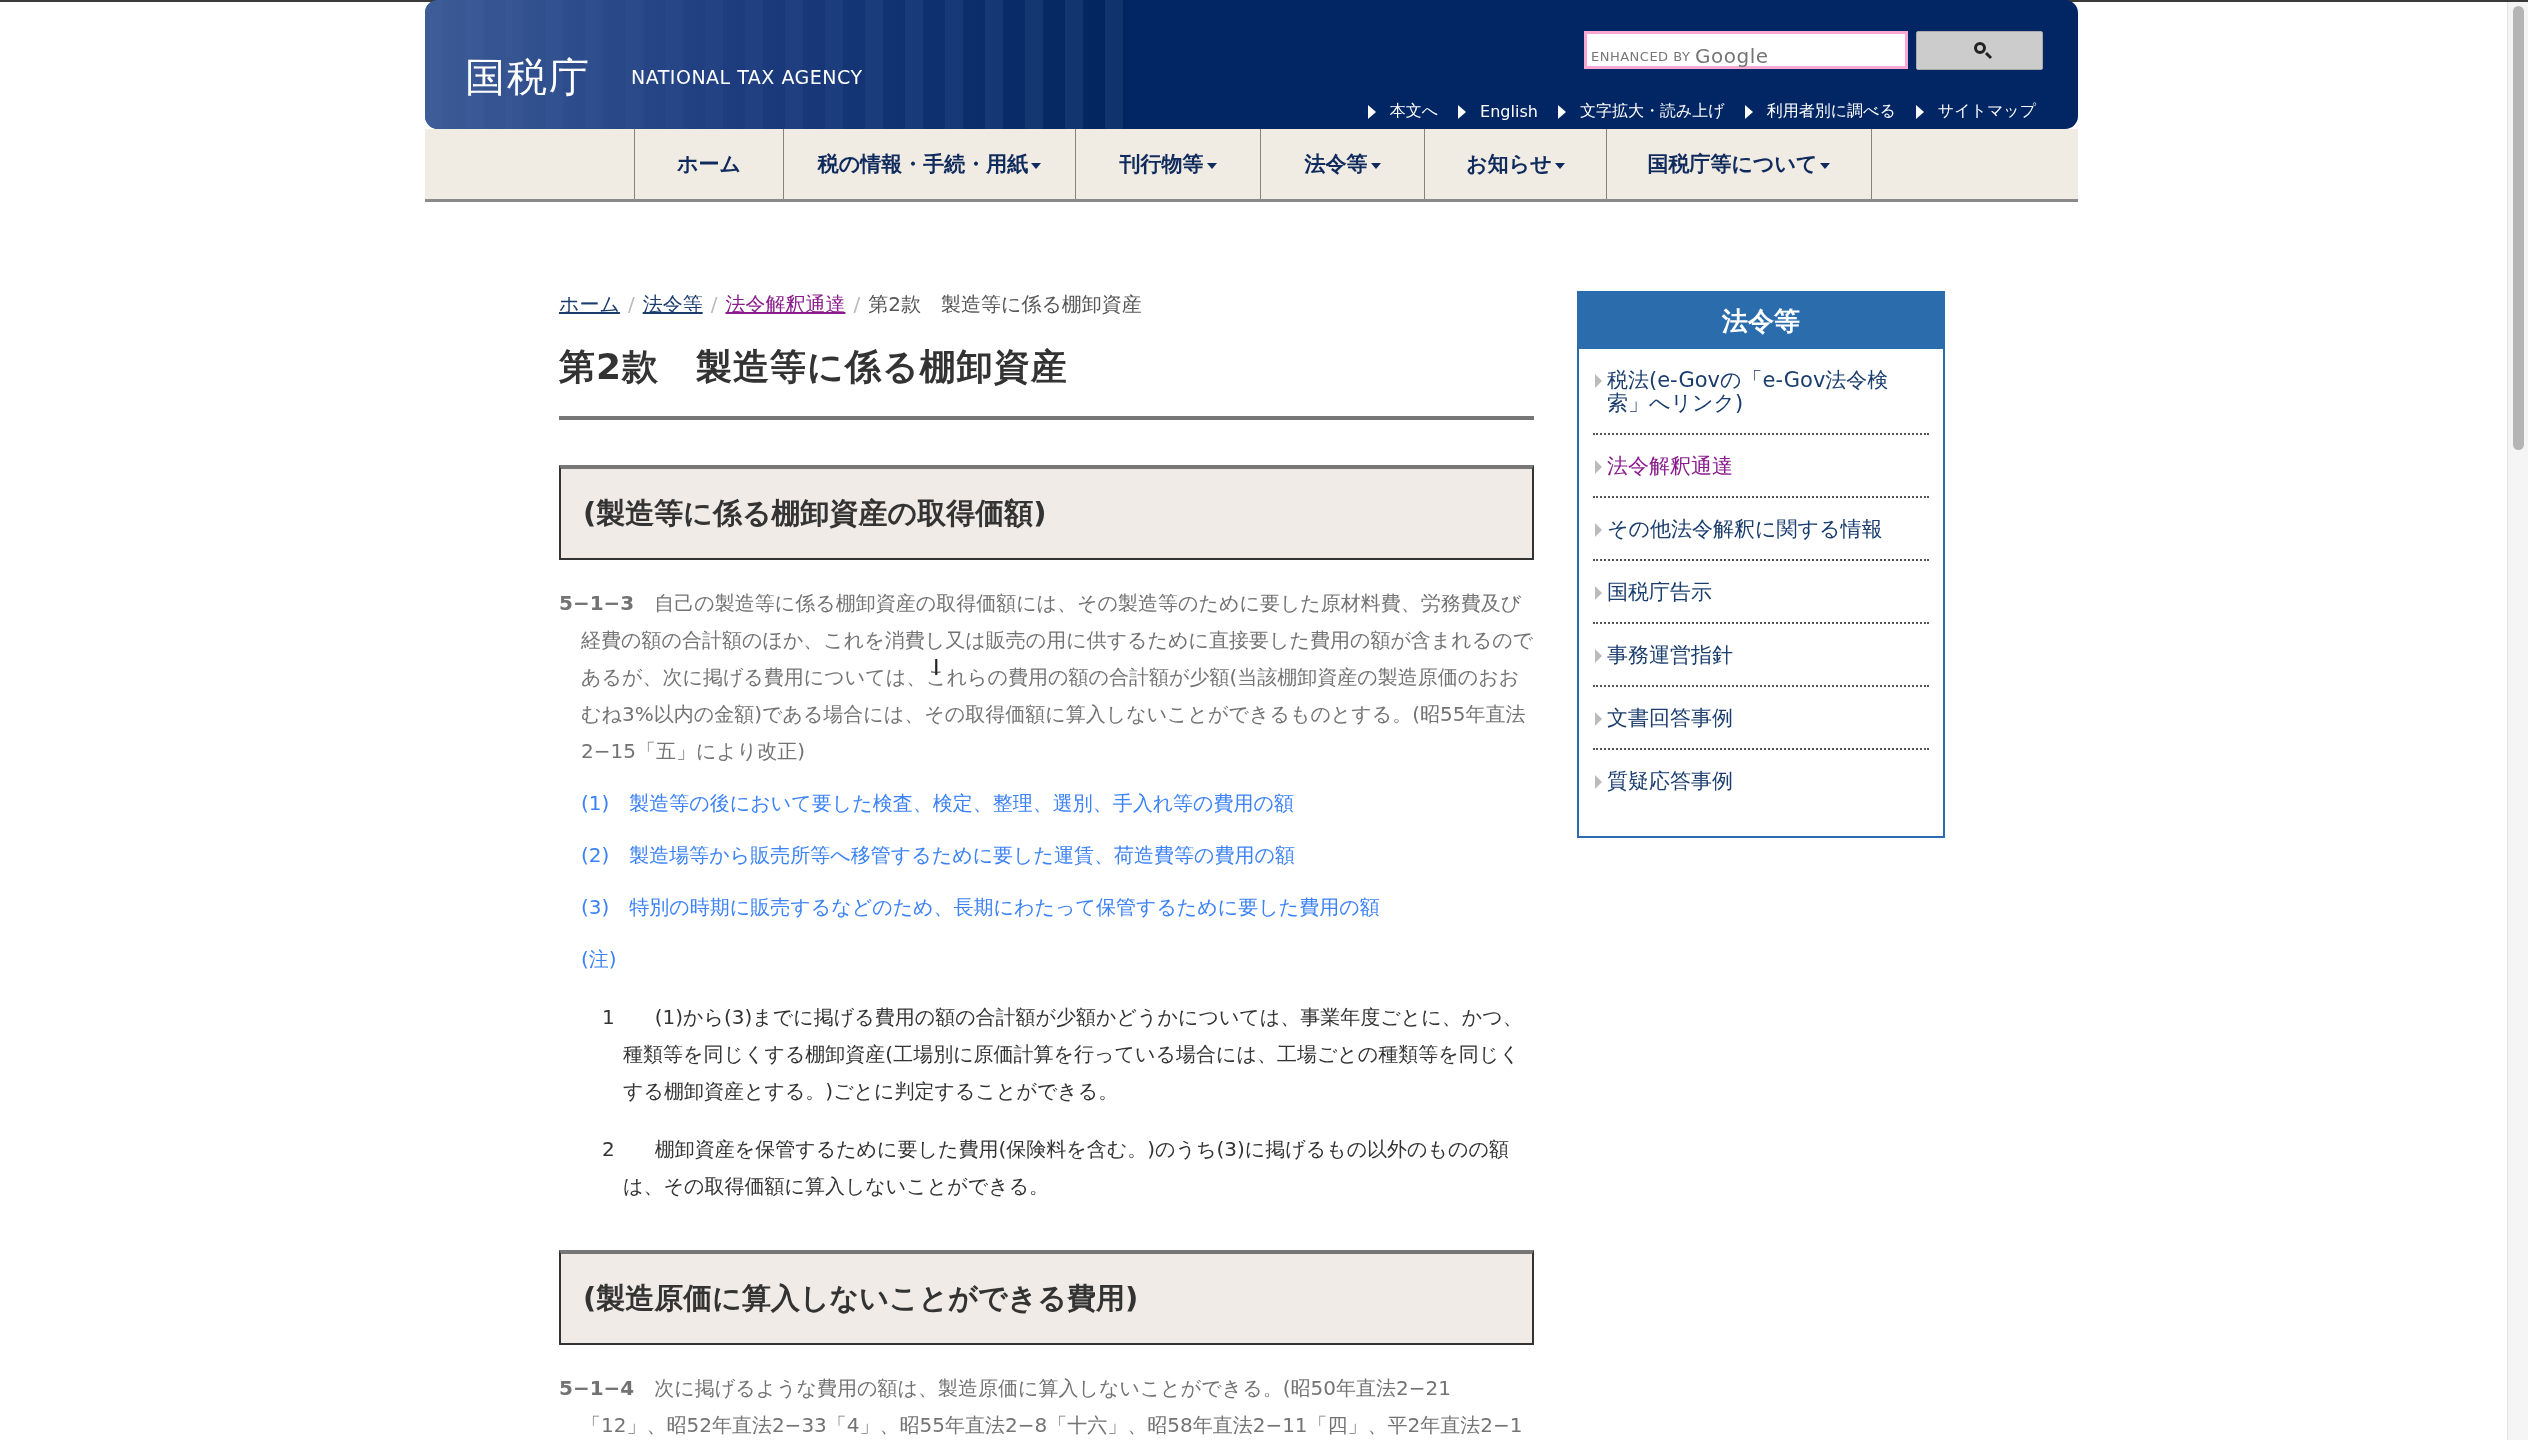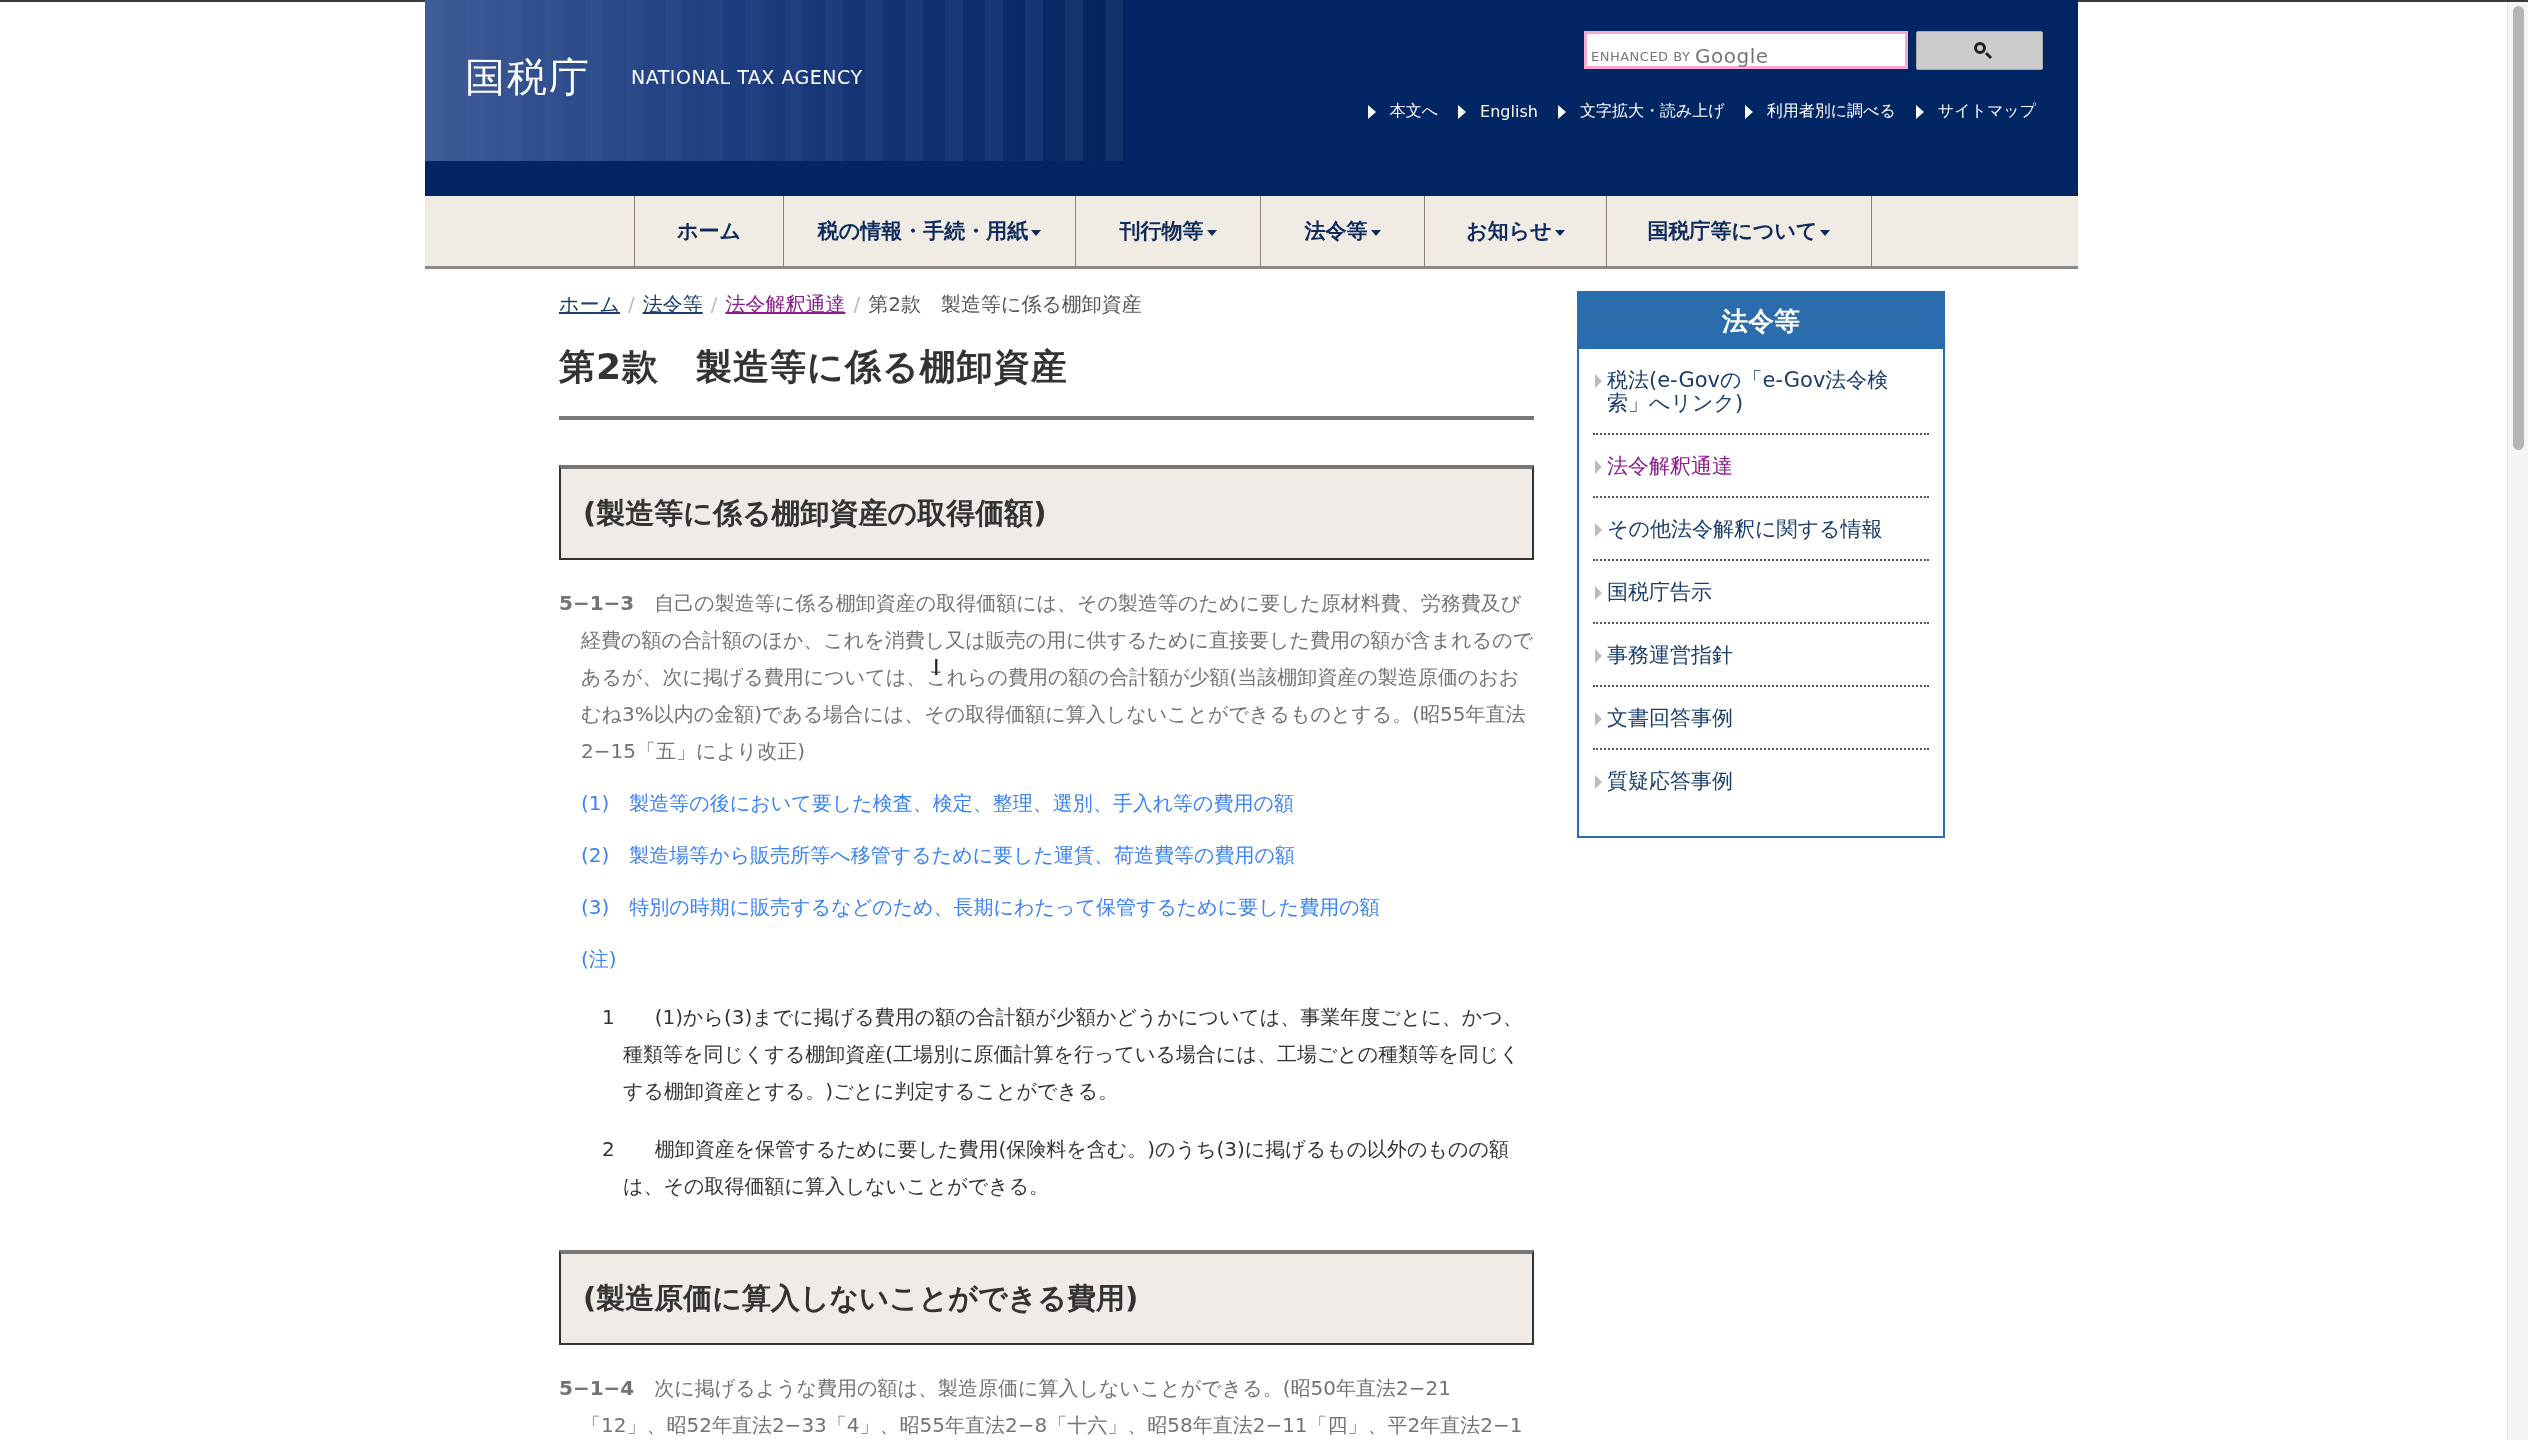--- a/index.html
+++ b/index.html
@@ -3,21 +3,21 @@
 <meta charset="utf-8">
 <style>
   * { box-sizing: border-box; margin: 0; padding: 0; }
   html, body { width: 2528px; height: 1440px; overflow: hidden; background: #ffffff; }
   body { font-family: "DejaVu Sans", "Liberation Sans", sans-serif; color: #333; position: relative; }
   .topline { position: absolute; left: 0; top: 0; width: 2528px; height: 2px; background: #3a3a3a; }
 
   .wrap { position: absolute; left: 425px; top: 0; width: 1653px; }
 
   
-  .header { position: relative; height: 196px; background: #012663; overflow: hidden; }
+  .header { position: relative; height: 129px; background: #012663; overflow: hidden; border-radius: 13px; }
   .header .photo { position: absolute; left: 0; top: 0; width: 700px; height: 161px;
     background: linear-gradient(90deg, rgba(70,100,160,0.85) 0%, rgba(40,70,140,0.7) 45%, rgba(1,38,99,0) 100%),
                 repeating-linear-gradient(90deg, rgba(255,255,255,0.06) 0 18px, rgba(0,0,0,0.05) 18px 40px); }
   .logo-jp { position: absolute; left: 40px; top: 50px; color: #fff; font-size: 40px; letter-spacing: 2px; }
   .logo-en { position: absolute; left: 206px; top: 66px; color: #fff; font-size: 19px; letter-spacing: 0.5px; }
 
   .search { position: absolute; left: 1159px; top: 31px; width: 324px; height: 38px; background: #fff; border: 3px solid #f9a8d4; }
   .search-brand { position: absolute; left: 4px; top: 8px; font-size: 13px; color: #777; letter-spacing: 0.5px; }
   .search-brand b { font-size: 20px; color: #757575; font-weight: normal; position: relative; top: 2px; }
   .search-btn { position: absolute; left: 1491px; top: 31px; width: 127px; height: 39px; background: #cccccc; border: 1px solid #aaa; border-radius: 2px; }

